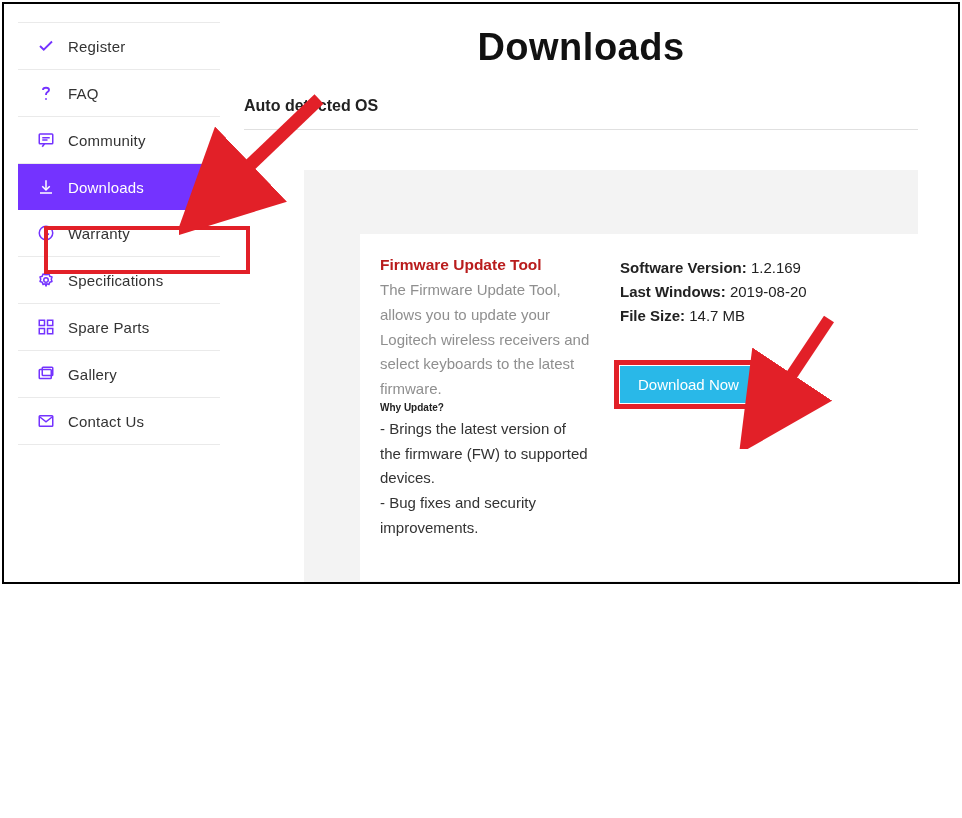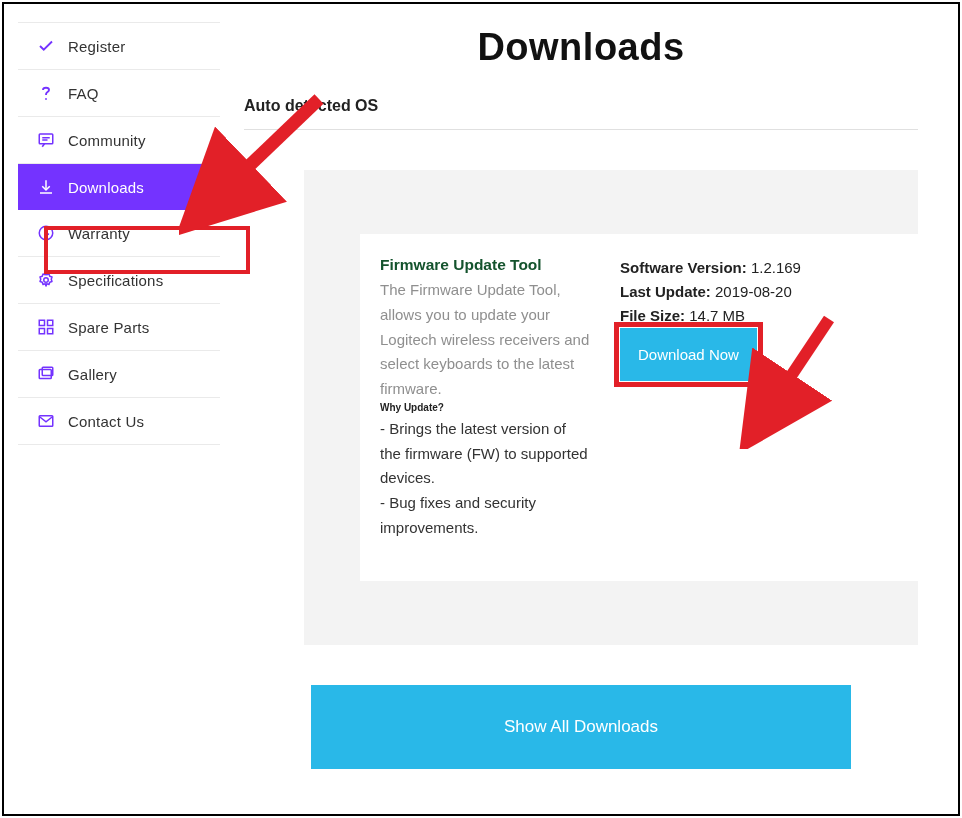--- a/index.html
+++ b/index.html
@@ -4,21 +4,21 @@
   <style>
     * { box-sizing: border-box; margin: 0; padding: 0; }
     body {
       font-family: -apple-system, BlinkMacSystemFont, "Segoe UI", Arial, sans-serif;
       background: #fff;
       padding: 2px;
     }
     .frame {
       border: 2px solid #000;
       width: 958px;
-      height: 814px;
+      height: 582px;
       position: relative;
       overflow: hidden;
     }
     .container {
       display: flex;
       height: 100%;
     }
     .sidebar {
       width: 230px;
       padding: 18px 0 0 0;
@@ -108,21 +108,21 @@
       flex: 1;
       max-width: 210px;
     }
     .col-right {
       flex: 1;
       max-width: 200px;
     }
     .tool-title {
       font-weight: 700;
       font-size: 15.5px;
-      color: #14532d;
+      color: #b91c1c;
       margin-bottom: 4px;
     }
     .tool-desc {
       color: #8f8f8f;
       font-size: 15px;
       line-height: 1.65;
     }
     .why-title {
       font-weight: 700;
       font-size: 10px;
@@ -133,27 +133,27 @@
       color: #333;
       font-size: 15px;
       line-height: 1.65;
     }
     .meta-row {
       font-size: 15px;
       line-height: 1.6;
       color: #222;
     }
     .meta-row .label { font-weight: 700; }
-    .meta-block { }
+    .meta-block { margin-bottom: 38px; }
     .download-btn {
       display: inline-block;
       background: #29b8e8;
       color: #fff;
       font-size: 15px;
-      padding: 18px 18px;
+      padding: 10px 18px;
       border: none;
       cursor: pointer;
       font-weight: 500;
     }
     .highlight-box-btn {
       position: absolute;
       border: 5px solid #e22028;
       pointer-events: none;
       z-index: 10;
     }
@@ -299,21 +299,21 @@
             <div class="tool-desc">The Firmware Update Tool, allows you to update your Logitech wireless receivers and select keyboards to the latest firmware.</div>
             <div class="why-title">Why Update?</div>
             <div class="why-body">
               <div>- Brings the latest version of the firmware (FW) to supported devices.</div>
               <div>- Bug fixes and security improvements.</div>
             </div>
           </div>
           <div class="col-right">
             <div class="meta-block">
               <div class="meta-row"><span class="label">Software Version:</span> <span>1.2.169</span></div>
-              <div class="meta-row"><span class="label">Last Update:</span> <span>2019-08-20</span></div>
+              <div class="meta-row"><span class="label">Last Windows:</span> <span>2019-08-20</span></div>
               <div class="meta-row"><span class="label">File Size:</span> <span>14.7 MB</span></div>
             </div>
             <div style="position:relative; display:inline-block;">
               <button class="download-btn">Download Now</button>
               <div class="highlight-box-btn" style="top:-6px; left:-6px; right:-6px; bottom:-6px;"></div>
             </div>
           </div>
         </div>
       </div>
 

